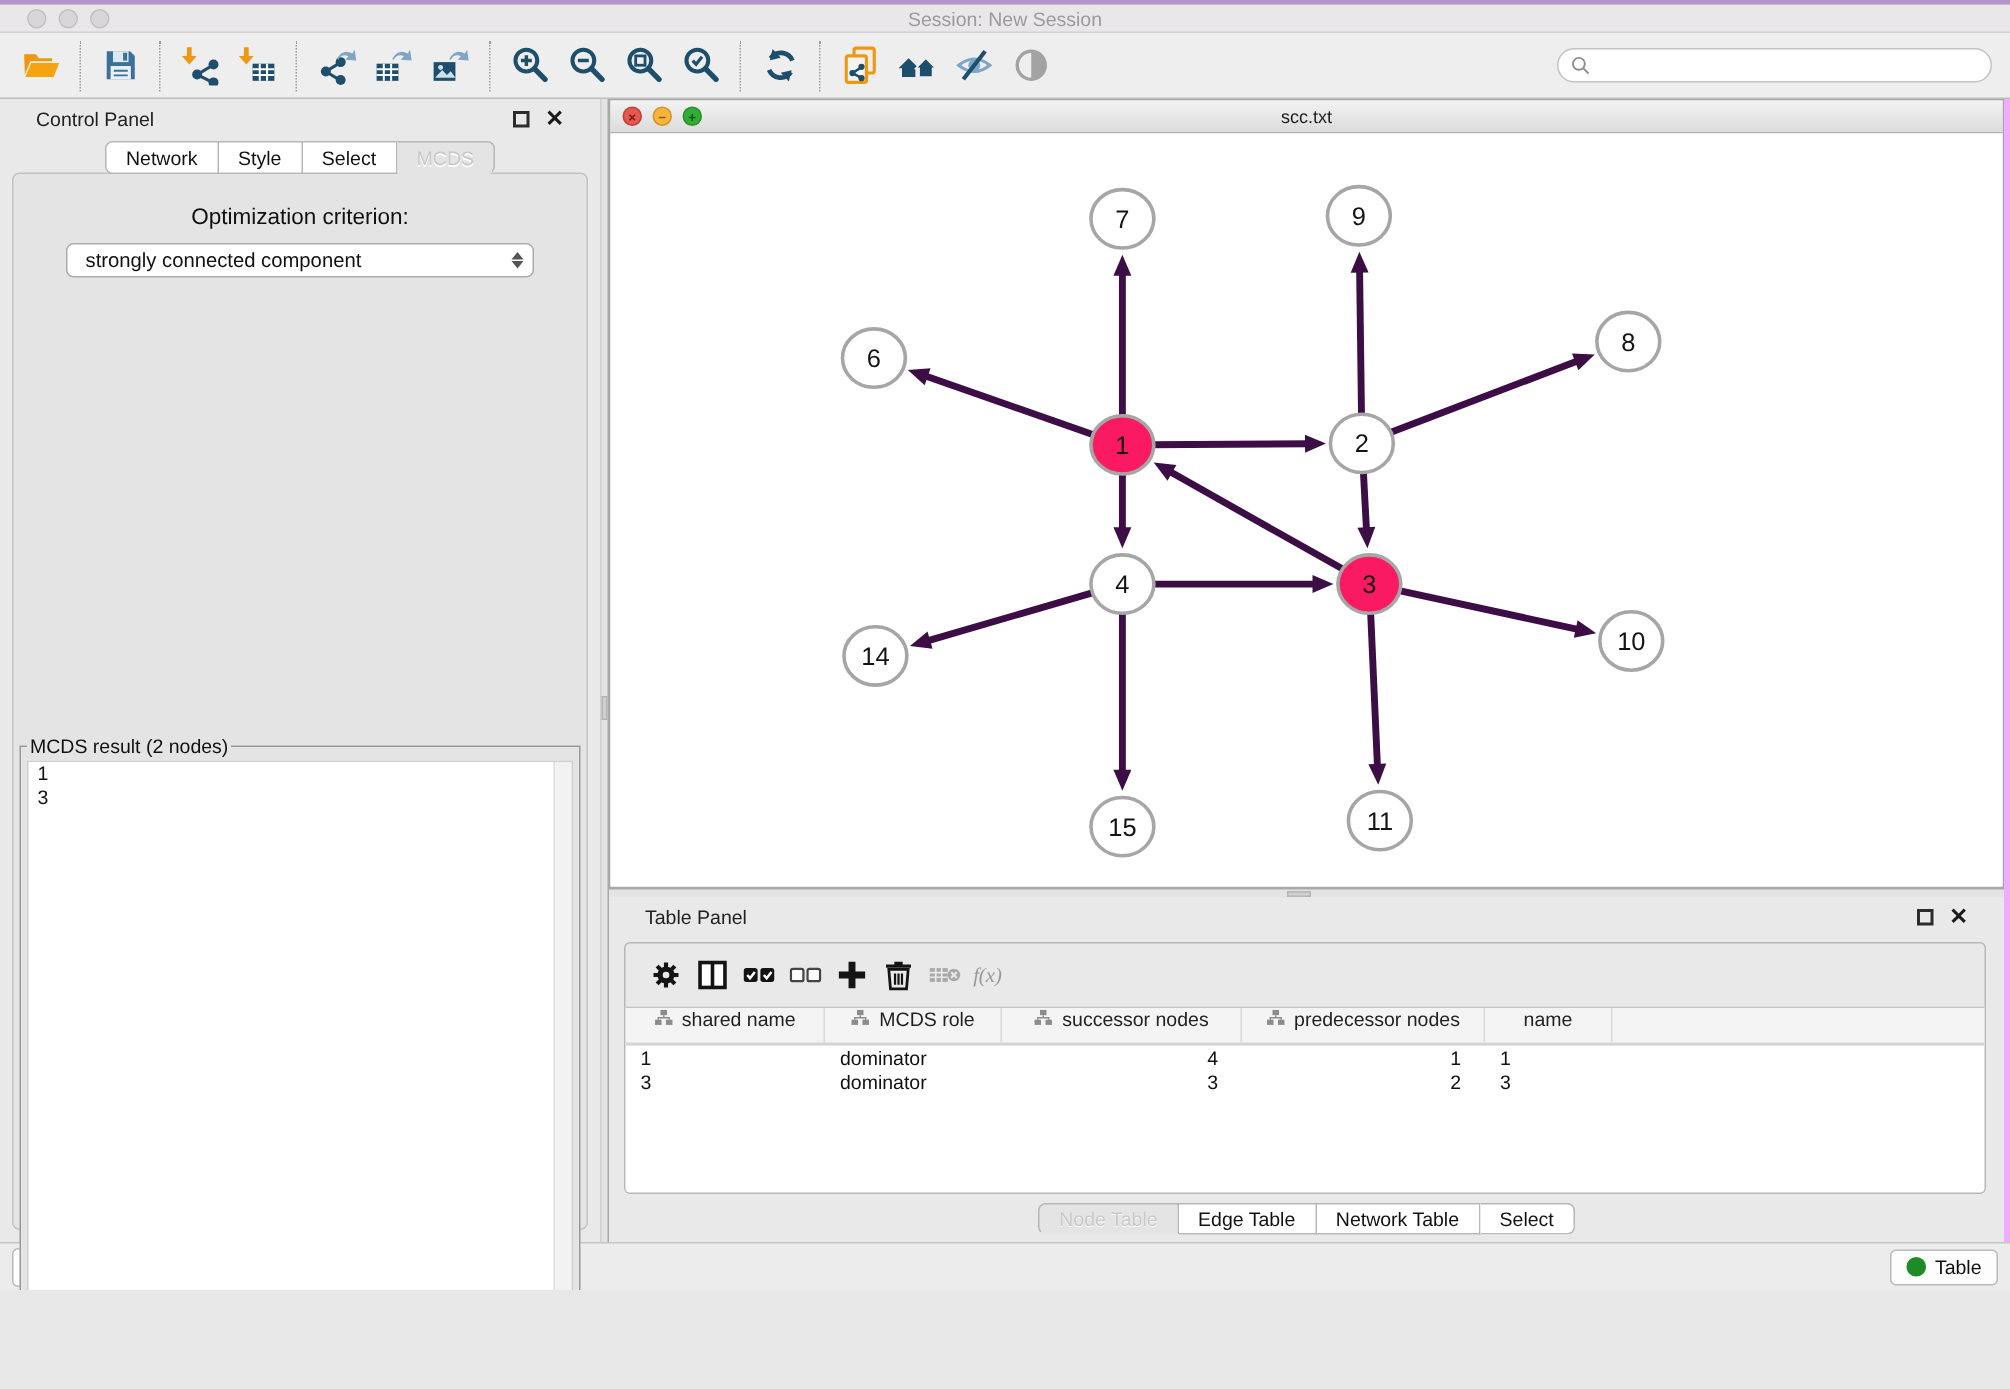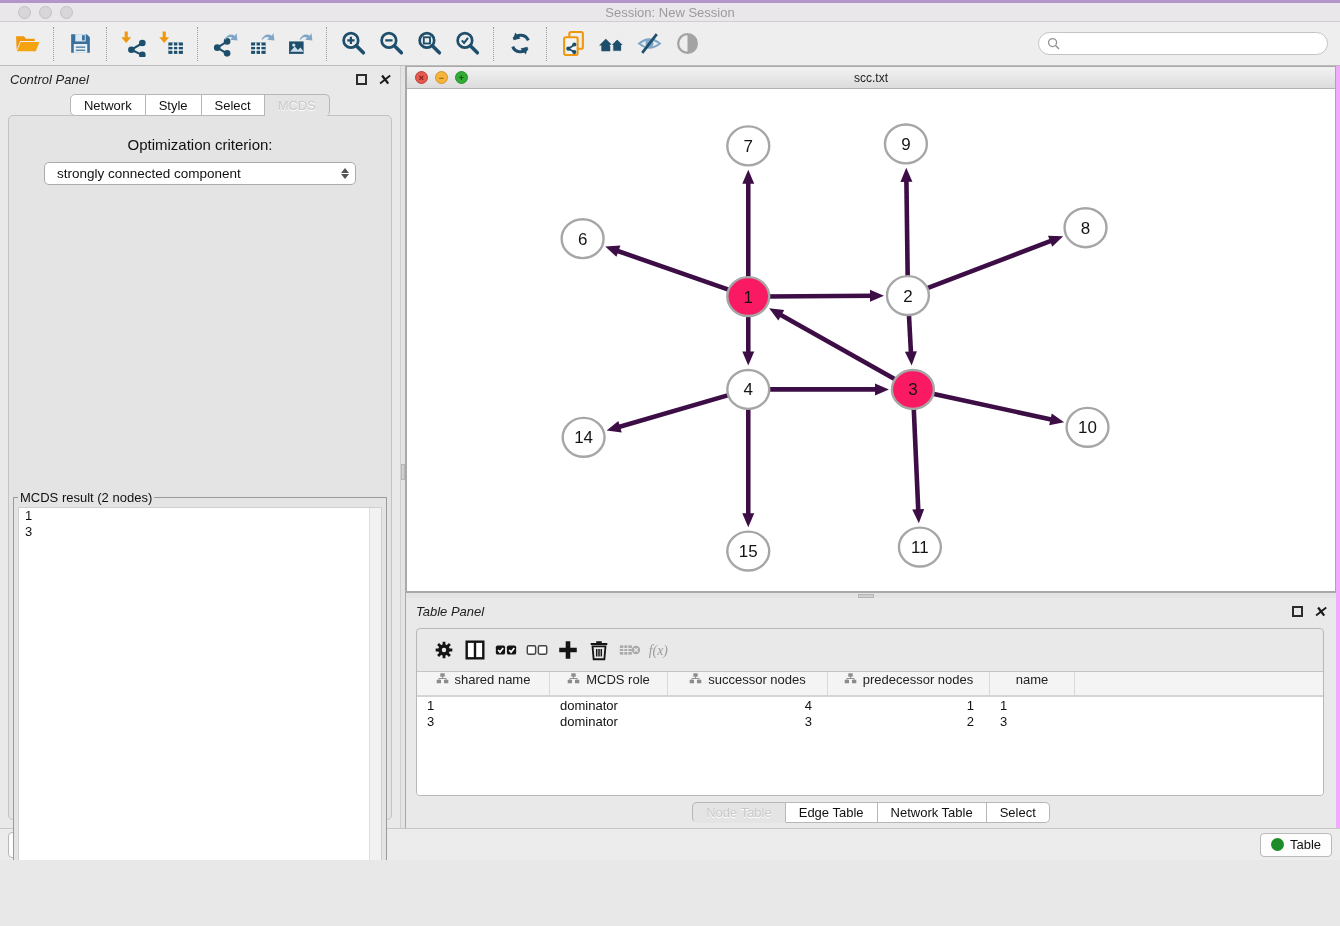--- a/index.html
+++ b/index.html
@@ -19,21 +19,21 @@
   .tb-btn svg { width:27px; height:27px; }
   .tb-sep { width:1px; height:34px; border-left:1px dotted #9d9d9d; margin:0 7px; }
   .searchbox { margin-left:auto; width:290px; height:23px; background:#fff; border:1px solid #c4c4c4; border-radius:12px; display:flex; align-items:center; padding:0 8px; gap:5px; }
   .searchbox input { border:none; outline:none; flex:1; font-size:13px; background:transparent; font-family:"Liberation Sans",sans-serif; }
 
   
   .main { flex:1; display:flex; min-height:0; }
 
   
   .control-panel { width:400px; display:flex; flex-direction:column; background:#e9e9e9; }
-  .panel-header { height:26px; display:flex; align-items:center; padding:0 10px; font-size:13px; color:#222;font-style:italic; }
+  .panel-header { height:26px; display:flex; align-items:center; padding:0 24px; font-size:13px; color:#222; }
   .ph-spacer { flex:1; }
   .win-float { width:11px; height:11px; border:2px solid #2c2c2c; margin-right:10px; cursor:pointer; }
   .win-close { font-size:15px; font-weight:bold; color:#1a1a1a; cursor:pointer; line-height:11px; }
   .cp-tabs { display:flex; justify-content:center; height:22px; margin-top:2px; position:relative; z-index:2; }
   .seg-tab { font-size:13px; padding:2px 13px; background:#fff; border:1px solid #b7b7b7; border-left:none; color:#111; cursor:pointer; display:flex; align-items:center; }
   .seg-tab:first-child { border-left:1px solid #b7b7b7; border-radius:5px 0 0 5px; }
   .seg-tab:last-child { border-radius:0 5px 5px 0; }
   .seg-tab.selected { background:#e4e4e4; color:#c9c9c9; text-shadow:0 1px 0 #fff; border-bottom-color:#e4e4e4; }
   .cp-body { flex:1; margin:-1px 8px 8px 8px; border:1px solid #c2c2c2; border-radius:5px; background:#e4e4e4; position:relative; text-align:center; padding-top:20px; }
   .opt-label { font-size:15px; color:#111; margin-bottom:9px; }

